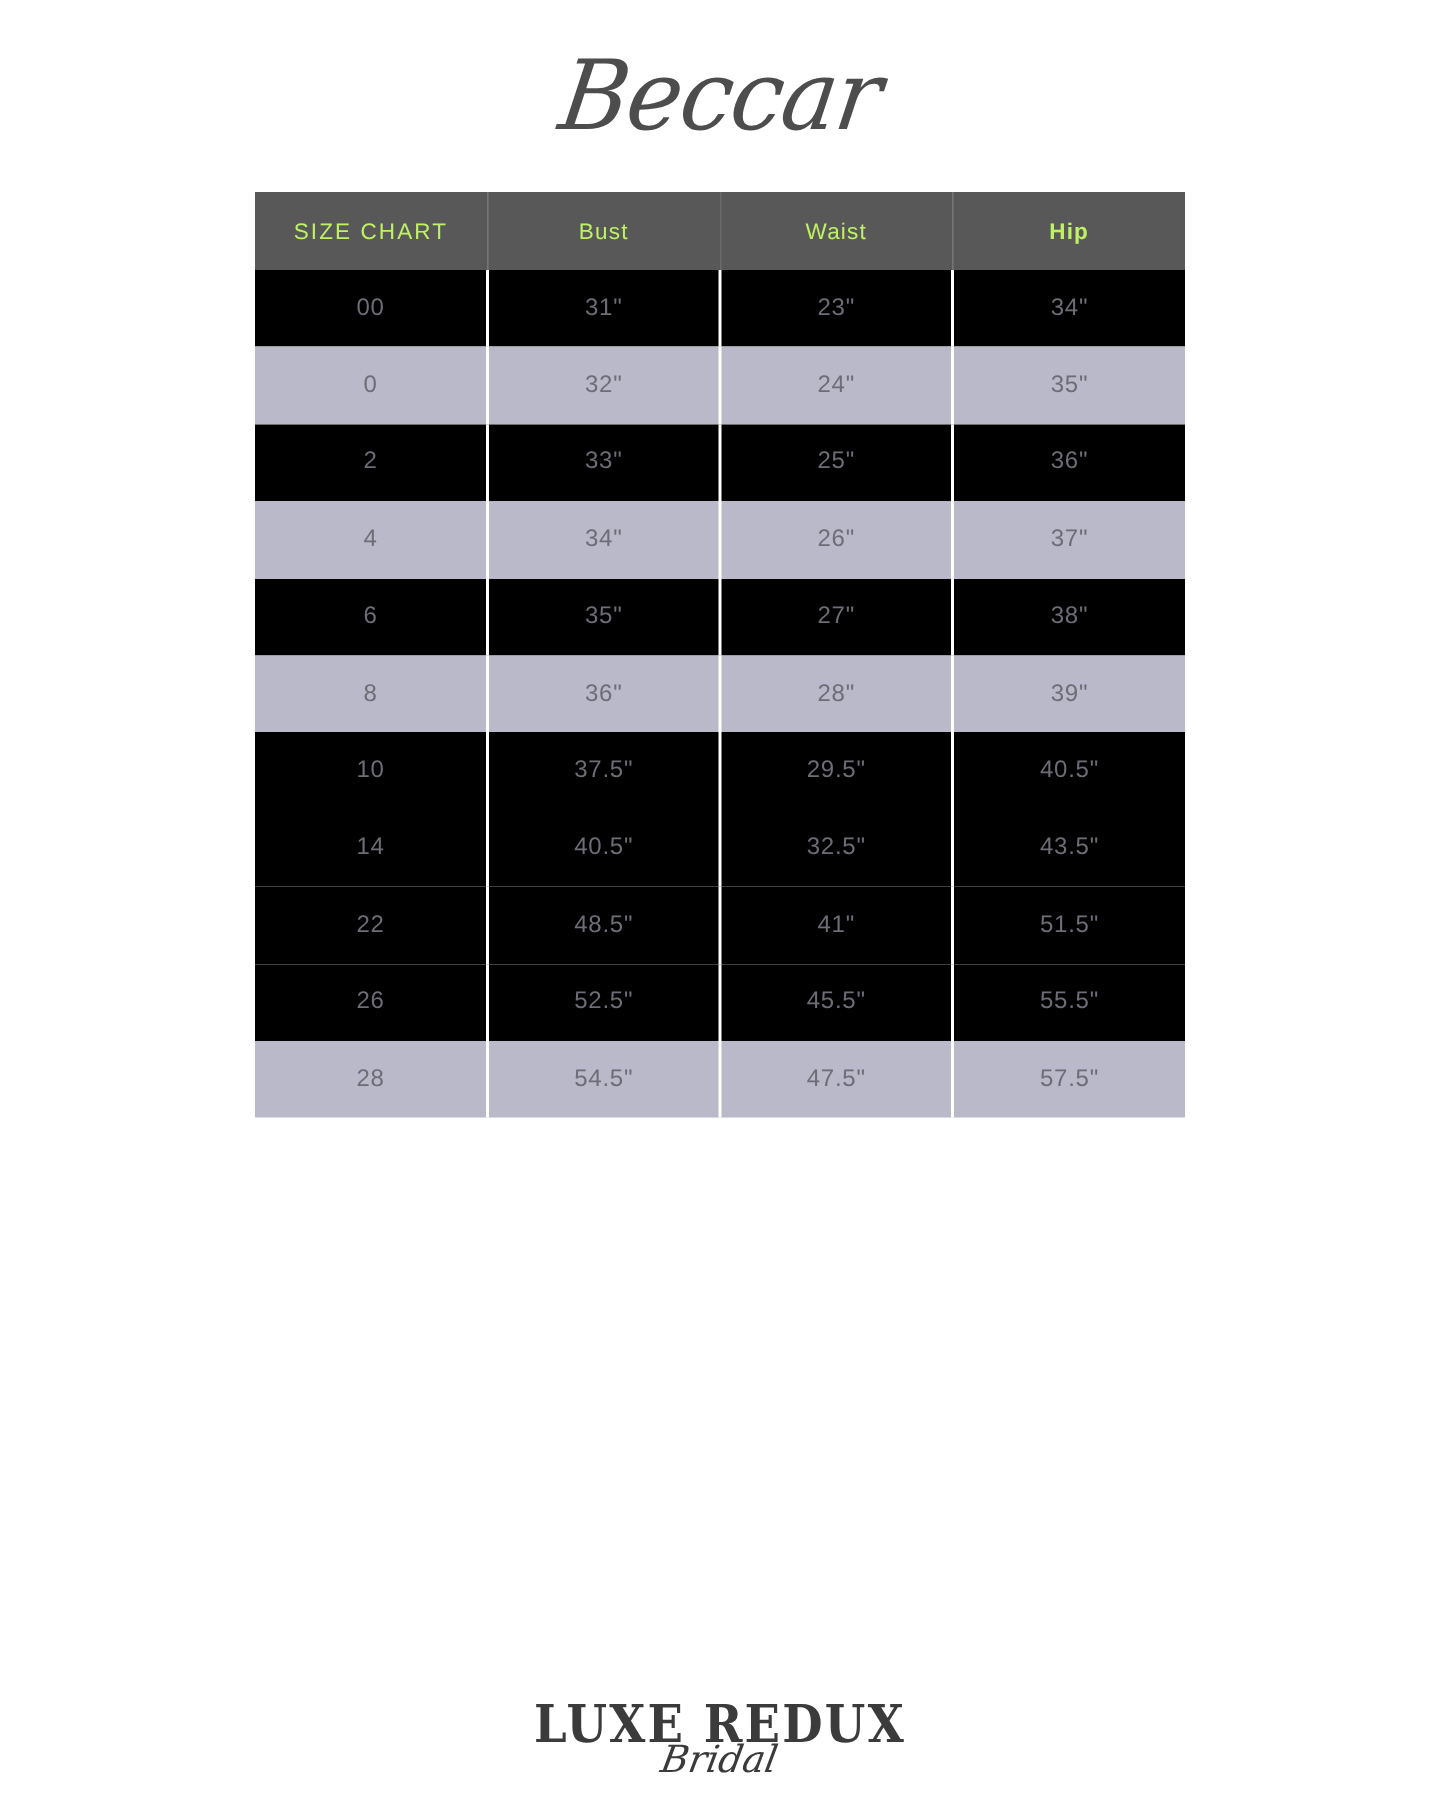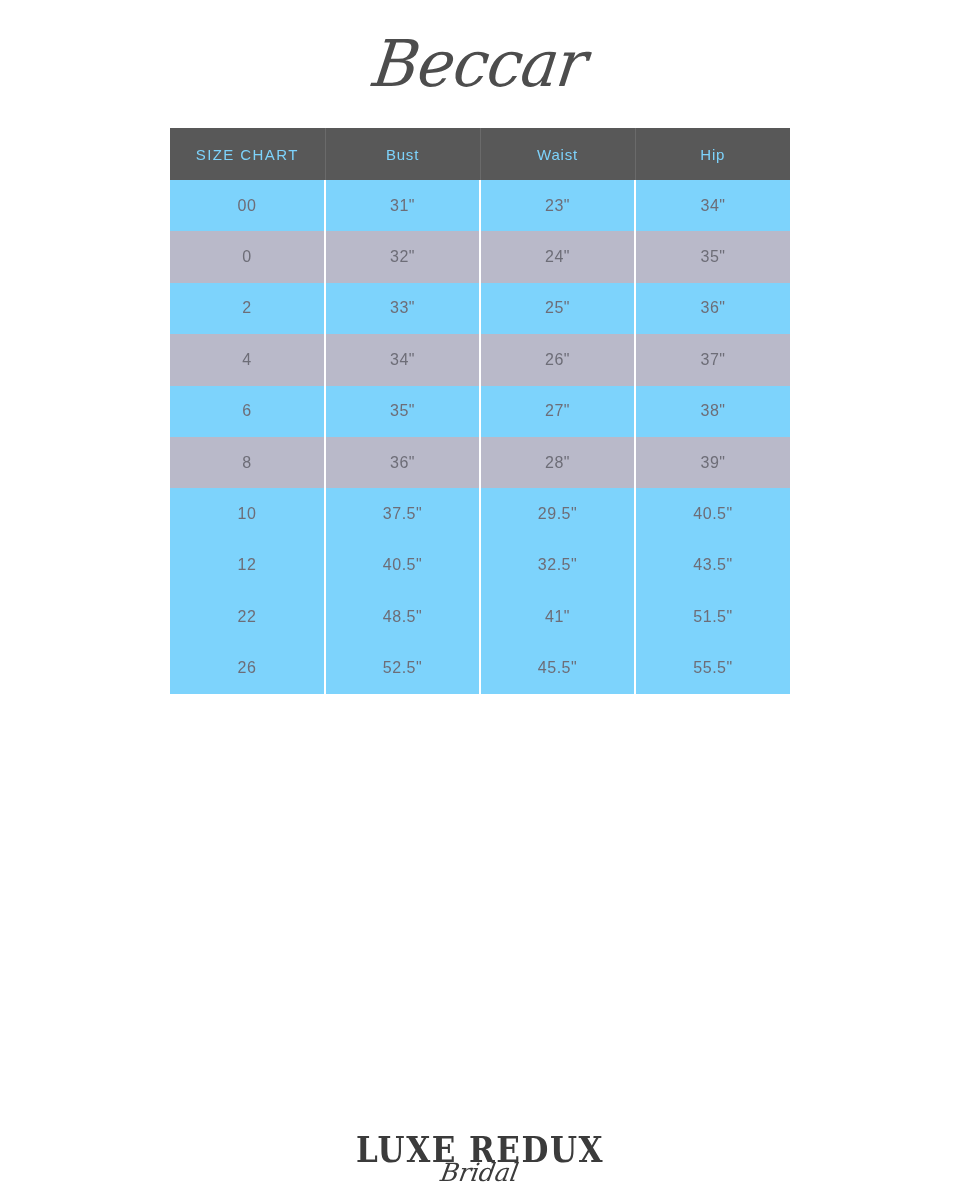--- a/index.html
+++ b/index.html
@@ -52,48 +52,48 @@
     top: 128px;
     width: 620px;
     border-collapse: collapse;
     table-layout: fixed;
   }
   .chart-table col { width: 155px; }
 
   .chart-table thead th {
     height: 52px;
     background: #585858;
-    color: #7dd3fc;
+    color: #bef264;
     font-weight: 400;
     font-size: 15px;
     letter-spacing: 0.8px;
     text-align: center;
     vertical-align: middle;
     border-right: 1px solid #6a6a6a;
     padding: 0;
   }
-  .chart-table thead th:last-child { border-right: none; }
+  .chart-table thead th:last-child { border-right: none; font-weight: bold; }
   .chart-table thead th.size-head {
     letter-spacing: 1.4px;
   }
 
   .chart-table tbody td {
     height: 51.4px;
     text-align: center;
     vertical-align: middle;
     font-size: 16px;
     font-weight: 400;
     color: #6d6d77;
     letter-spacing: 0.5px;
     border-right: 2px solid #ffffff;
     padding: 0;
   }
   .chart-table tbody td:last-child { border-right: none; }
 
-  .chart-table tbody tr.row-light td { background: #7dd3fc; }
+  .chart-table tbody tr.row-light td { background: #000000; }
   .chart-table tbody tr.row-dark  td { background: #b9b9c9; }
 
   
   .footer-logo {
     position: absolute;
     left: 0;
     bottom: 15px;
     width: 960px;
     display: flex;
     flex-direction: column;
@@ -183,37 +183,43 @@
         <td>28"</td>
         <td>39"</td>
       </tr>
       <tr class="row-light">
         <td>10</td>
         <td>37.5"</td>
         <td>29.5"</td>
         <td>40.5"</td>
       </tr>
       <tr class="row-light">
-        <td>12</td>
+        <td>14</td>
         <td>40.5"</td>
         <td>32.5"</td>
         <td>43.5"</td>
       </tr>
       <tr class="row-light">
         <td>22</td>
         <td>48.5"</td>
         <td>41"</td>
         <td>51.5"</td>
       </tr>
       <tr class="row-light">
         <td>26</td>
         <td>52.5"</td>
         <td>45.5"</td>
         <td>55.5"</td>
       </tr>
+      <tr class="row-dark">
+        <td>28</td>
+        <td>54.5"</td>
+        <td>47.5"</td>
+        <td>57.5"</td>
+      </tr>
     </tbody>
   </table>
 
   <div class="footer-logo">
     <div class="footer-logo-main">LUXE REDUX</div>
     <div class="footer-logo-sub">Bridal</div>
   </div>
 
 </div>
 

